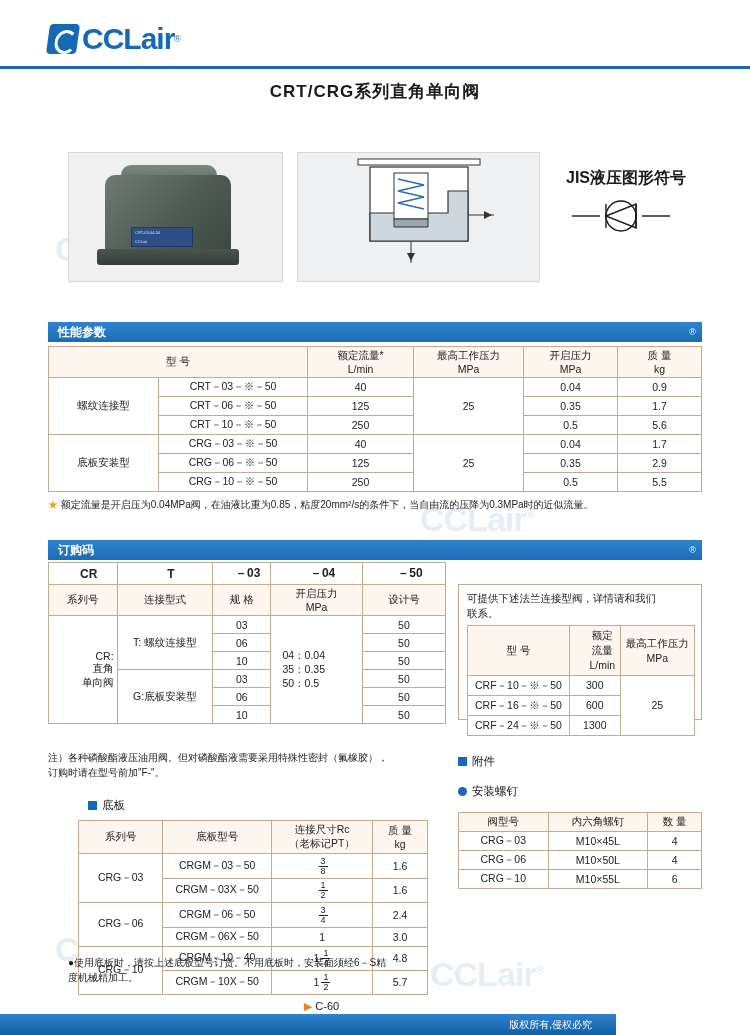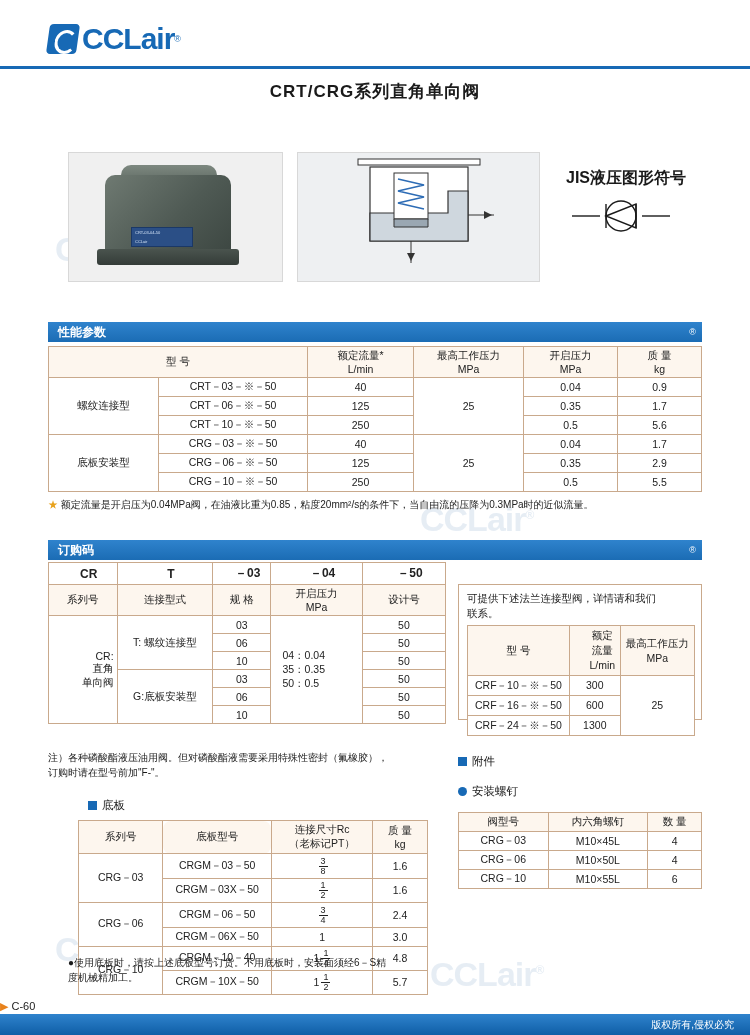--- a/index.html
+++ b/index.html
@@ -144,31 +144,31 @@
 
   .screw-tbl { position:absolute; left:458px; top:812px; width:244px; }
   .screw-tbl td, .screw-tbl th { height:19px; }
 
   .note-bottom {
     position:absolute; left:68px; top:955px; width:400px;
     font-size:10px; line-height:15px;
   }
 
   .page-num {
-    position:absolute; left:0; top:1000px; width:643px; text-align:left;
+    position:absolute; left:0; top:1000px; width:643px; text-align:center;
     font-size:11px; color:#222;
   }
   .page-num .tri { color:#e8821c; margin-right:3px; }
 
   .footer-bar {
-    position:absolute; left:0; top:1014px; width:750px; height:21px;
+    position:absolute; left:0; top:1014px; width:616px; height:21px;
     background:linear-gradient(180deg,#2f83cd,#0f5ea6);
     color:#fff; font-size:10px;
     display:flex; align-items:center; justify-content:flex-end;
-    padding-right:16px;
+    padding-right:24px;
   }
 
   
   .wm {
     position:absolute; font-size:34px; font-weight:bold; color:#c9d8e8;
     opacity:.45; pointer-events:none; letter-spacing:-1px;
   }
   .wm small { font-size:12px; vertical-align:super;}
 
   .frac { display:inline-block; text-align:center; font-size:9px; line-height:9px; vertical-align:middle;}

